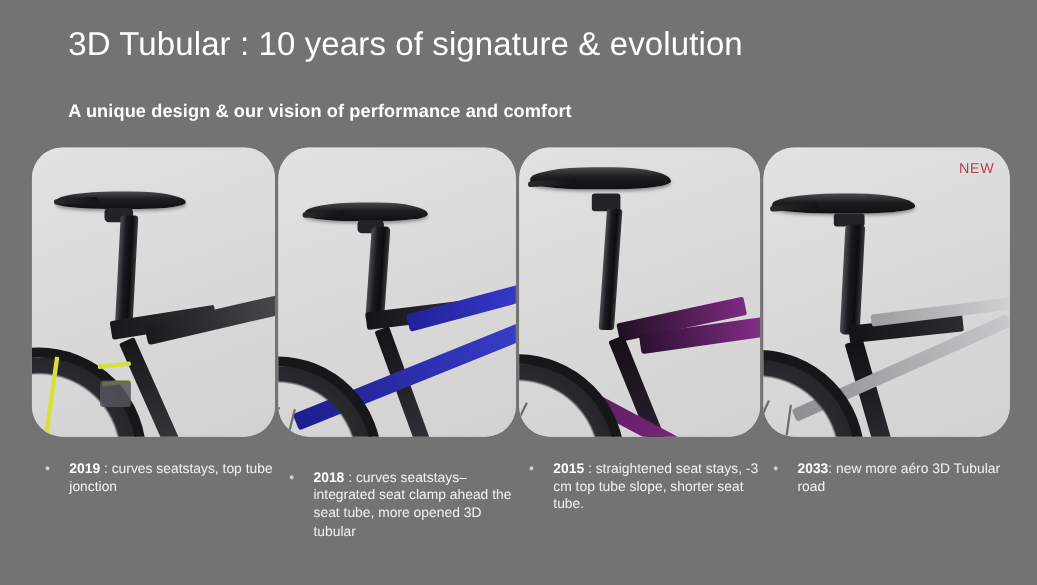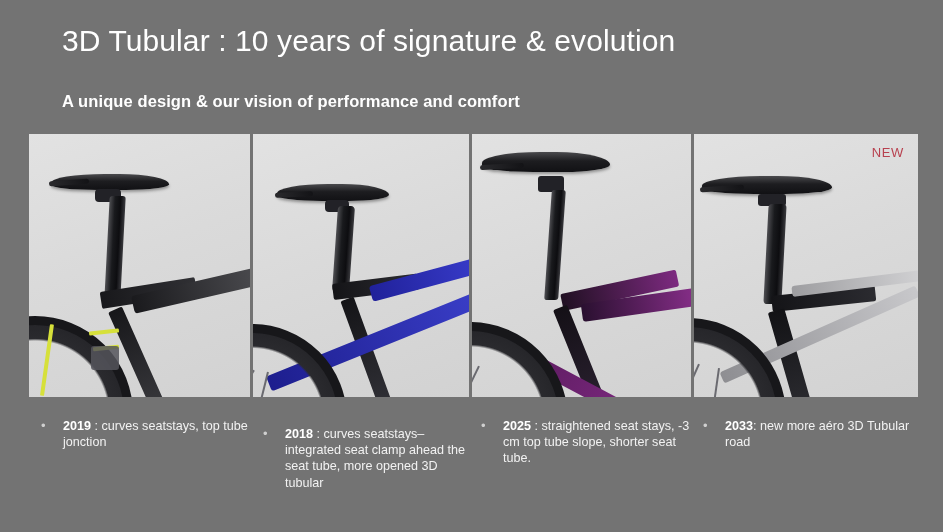--- a/index.html
+++ b/index.html
@@ -22,20 +22,21 @@
     position:absolute; left:62px; top:92px;
     font-size:16.5px; font-weight:700; letter-spacing:0.1px;
     color:#ffffff; white-space:nowrap;
   }
 
   
   .strip { position:absolute; left:29px; top:134px; width:889px; height:263px; display:flex; gap:3px; }
   .panel {
     position:relative; height:100%; overflow:hidden;
     background:#dcdcdc;
+    border-radius:28px;
   }
   .panel.p1 { width:221px; }
   .panel.p2 { width:217px; }
   .panel.p3 { width:219px; }
   .panel.p4 { width:225px; }
   .panel .bg {
     position:absolute; inset:0;
     background:linear-gradient(160deg,#e2e2e2 0%,#dadada 45%,#d2d2d2 100%);
   }
 
@@ -181,21 +182,21 @@
     <div class="cap cap2">
       <span class="dot">•</span>
       <span class="txt">
         <b>2018</b><span> :  </span><span>curves seatstays–integrated seat clamp ahead the seat tube, more opened 3D tubular</span>
       </span>
     </div>
 
     <div class="cap cap3">
       <span class="dot">•</span>
       <span class="txt">
-        <b>2025</b><span> : </span><span>straightened seat stays, -3 cm top tube slope, shorter seat tube.</span>
+        <b>2015</b><span> : </span><span>straightened seat stays, -3 cm top tube slope, shorter seat tube.</span>
       </span>
     </div>
 
     <div class="cap cap4">
       <span class="dot">•</span>
       <span class="txt">
         <b>2033</b><span>:  </span><span>new more aéro 3D Tubular road</span>
       </span>
     </div>
 

